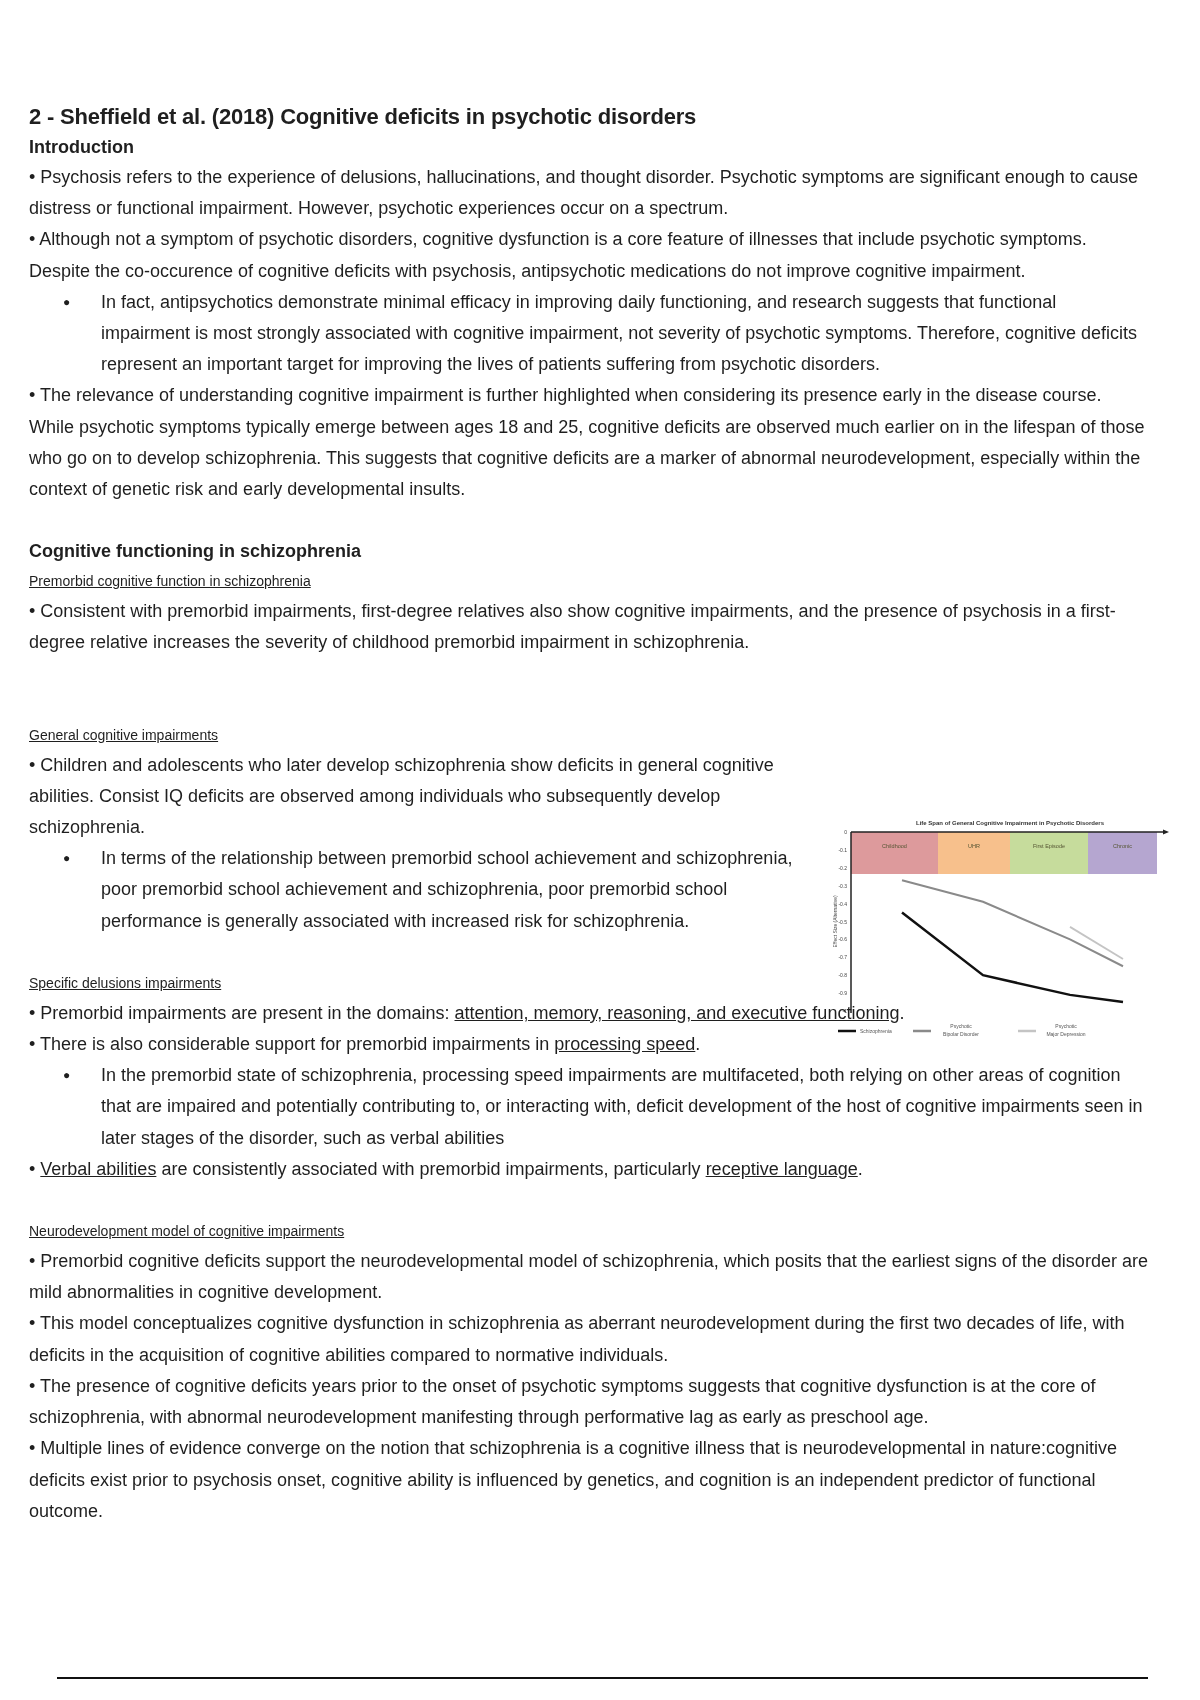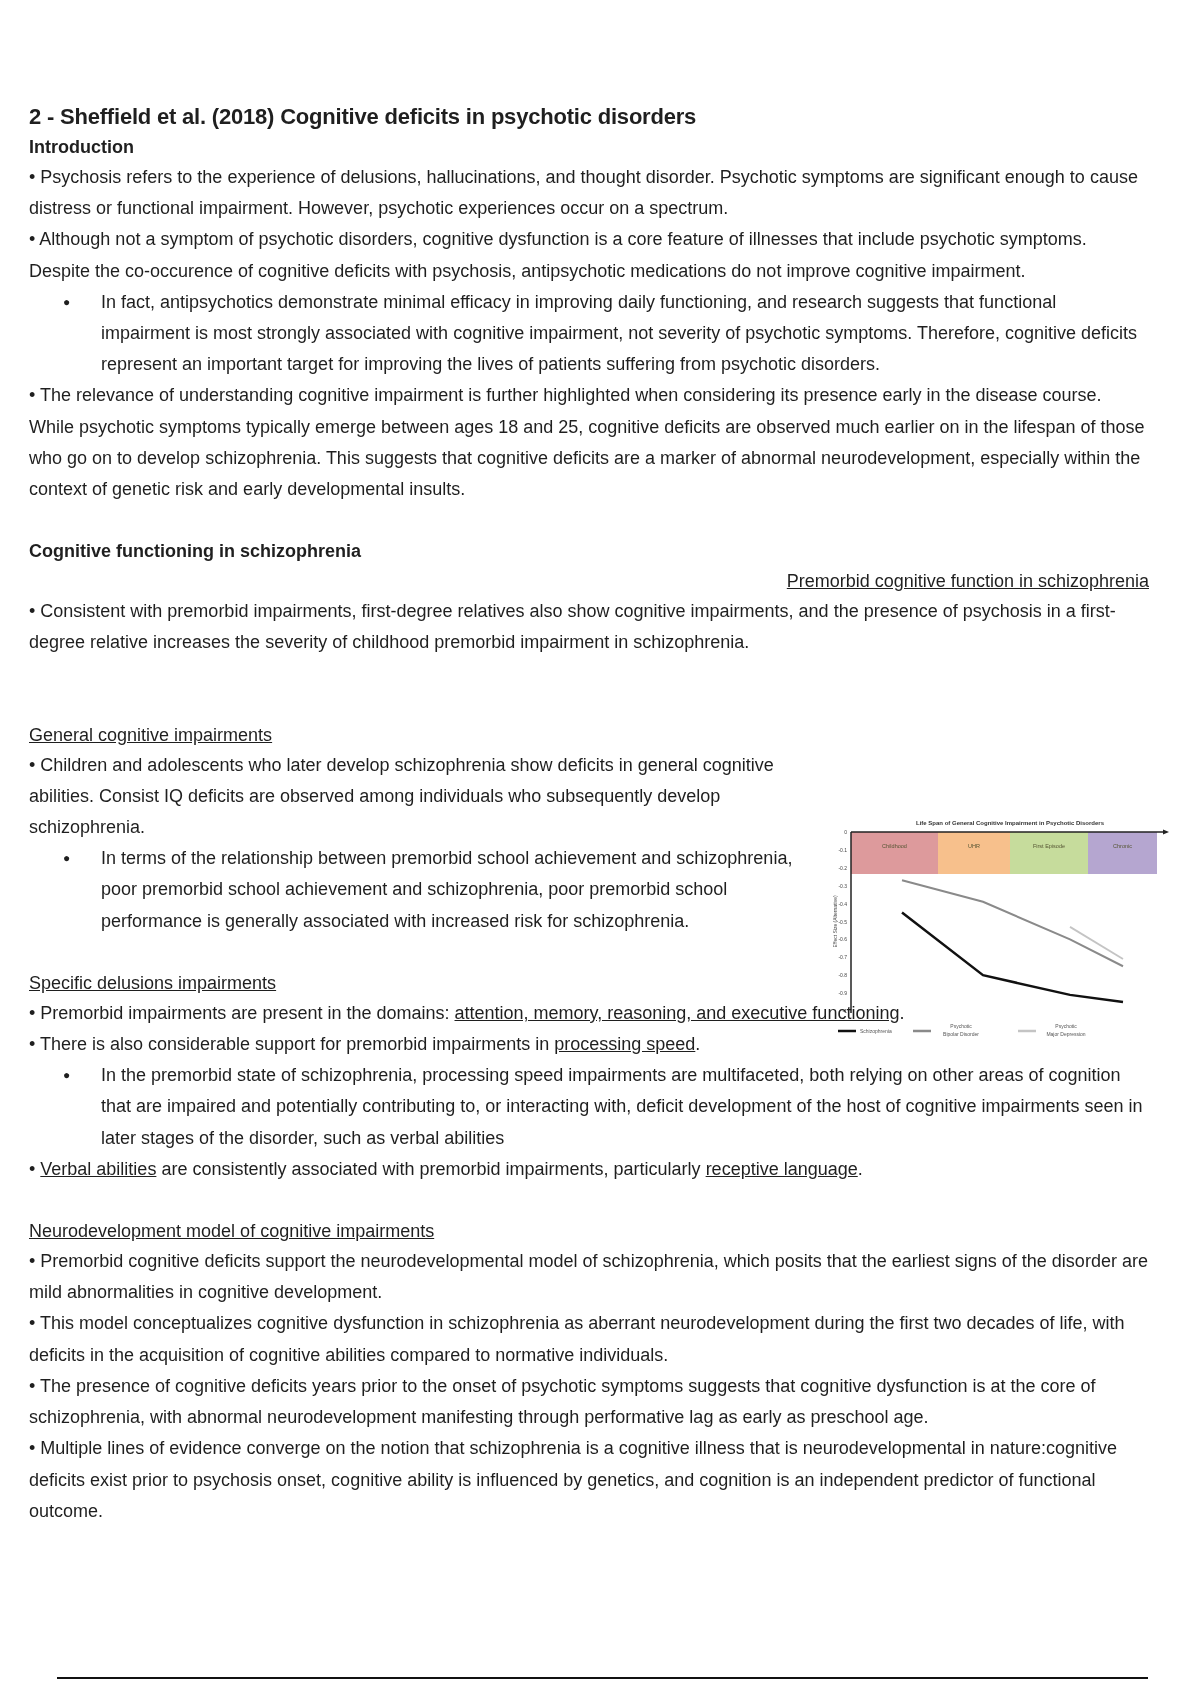--- a/index.html
+++ b/index.html
@@ -1,21 +1,21 @@
 <!DOCTYPE html>
 <html><head>
 <meta charset="utf-8">
 <style>
   html, body { margin: 0; padding: 0; background: #ffffff; }
   body { width: 1200px; height: 1700px; position: relative; overflow: hidden;
          font-family: "Liberation Sans", "DejaVu Sans", sans-serif; color: #1f1f1f; }
   .page { position: absolute; left: 29px; top: 102px; width: 1120px; }
   .title { font-size: 22px; font-weight: bold; line-height: 30px; margin: 0; letter-spacing: -0.2px; }
   .h-bold { font-size: 18px; font-weight: bold; line-height: 30px; margin: 0; }
-  .h-under { font-size: 18px; text-decoration: underline; line-height: 30px; margin: 0; text-align: right; }
+  .h-under { font-size: 14px; text-decoration: underline; line-height: 30px; margin: 0; }
   p { margin: 0; font-size: 18px; line-height: 31.2px; }
   .sub { position: relative; padding-left: 72px; }
   .sub::before { content: "\25CF"; position: absolute; left: 34px; top: 0; font-size: 12px; }
   .gap { height: 31px; }
   .u { text-decoration: underline; }
   .narrow { width: 770px; margin-top: 30px; }
   .chart { position: absolute; left: 830px; top: 815px; width: 340px; height: 225px; }
   .rule { position: absolute; left: 57px; top: 1677px; width: 1091px; height: 2px; background: #111; }
 </style>
 </head>

